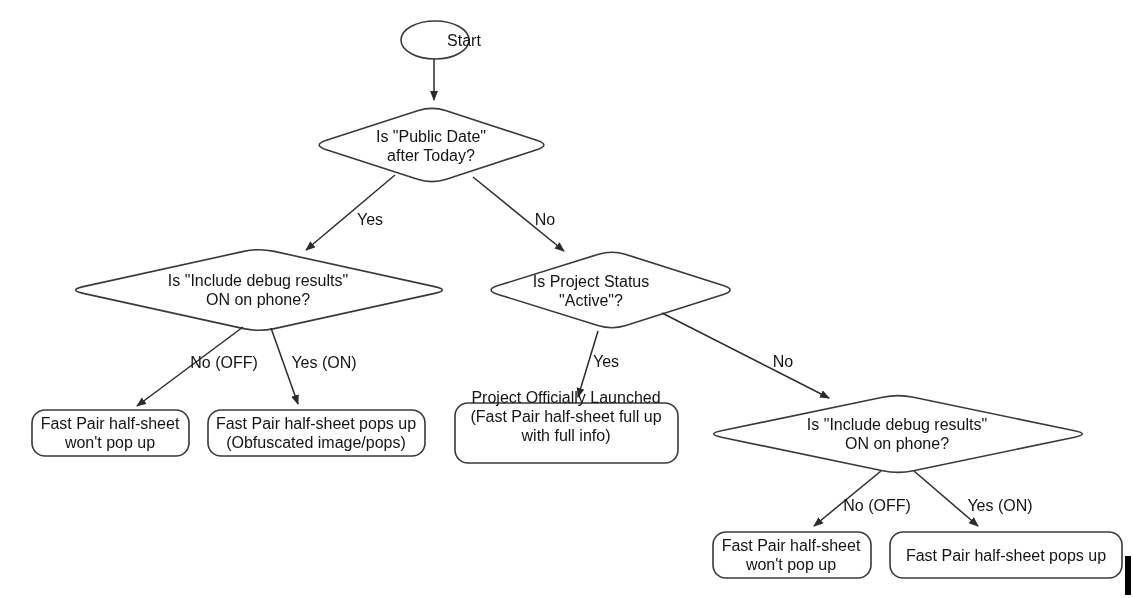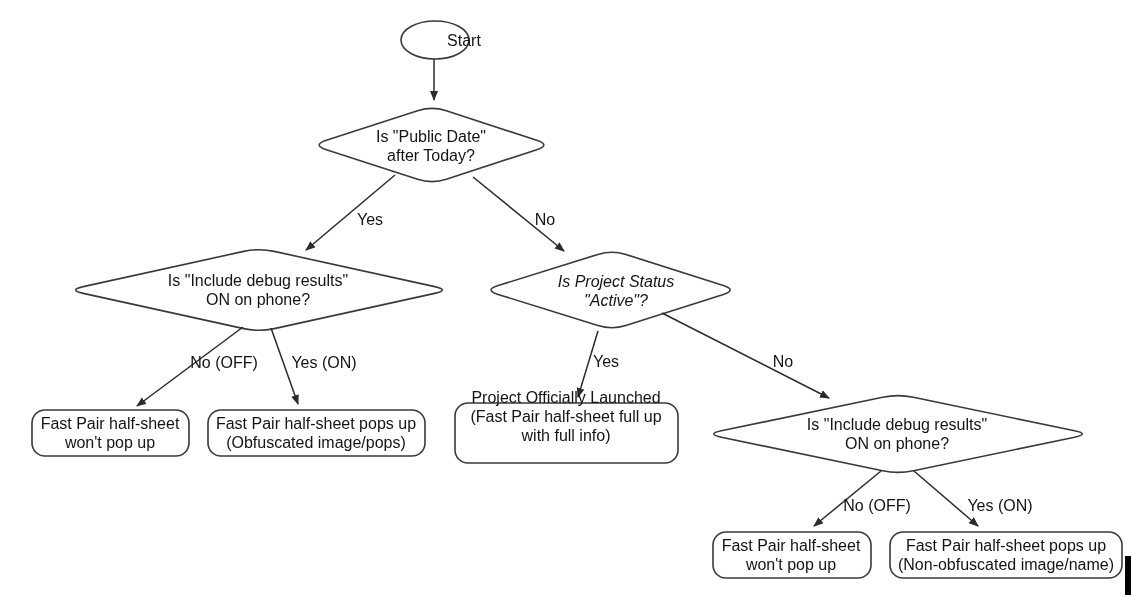--- a/index.html
+++ b/index.html
@@ -76,21 +76,21 @@
   <div class="label" style="left:431px; top:146px;">
     <div>Is "Public Date"</div>
     <div>after Today?</div>
   </div>
 
   <div class="label" style="left:258px; top:290px;">
     <div>Is "Include debug results"</div>
     <div>ON on phone?</div>
   </div>
 
-  <div class="label" style="left:616px; top:291px;font-style:italic;">
+  <div class="label" style="left:591px; top:291px;">
     <div>Is Project Status</div>
     <div>"Active"?</div>
   </div>
 
   <div class="label" style="left:897px; top:434px;">
     <div>Is "Include debug results"</div>
     <div>ON on phone?</div>
   </div>
 
   <div class="label" style="left:110px; top:433px;">
@@ -109,21 +109,20 @@
     <div>with full info)</div>
   </div>
 
   <div class="label" style="left:791px; top:555px;">
     <div>Fast Pair half-sheet</div>
     <div>won't pop up</div>
   </div>
 
   <div class="label" style="left:1006px; top:555px;">
     <div>Fast Pair half-sheet pops up</div>
-    <div>(Non-obfuscated image/name)</div>
   </div>
 
   <div class="label" style="left:370px; top:219px;">Yes</div>
   <div class="label" style="left:545px; top:219px;">No</div>
   <div class="label" style="left:224px; top:362px;">No (OFF)</div>
   <div class="label" style="left:324px; top:362px;">Yes (ON)</div>
   <div class="label" style="left:606px; top:361px;">Yes</div>
   <div class="label" style="left:783px; top:361px;">No</div>
   <div class="label" style="left:877px; top:505px;">No (OFF)</div>
   <div class="label" style="left:1000px; top:505px;">Yes (ON)</div>

